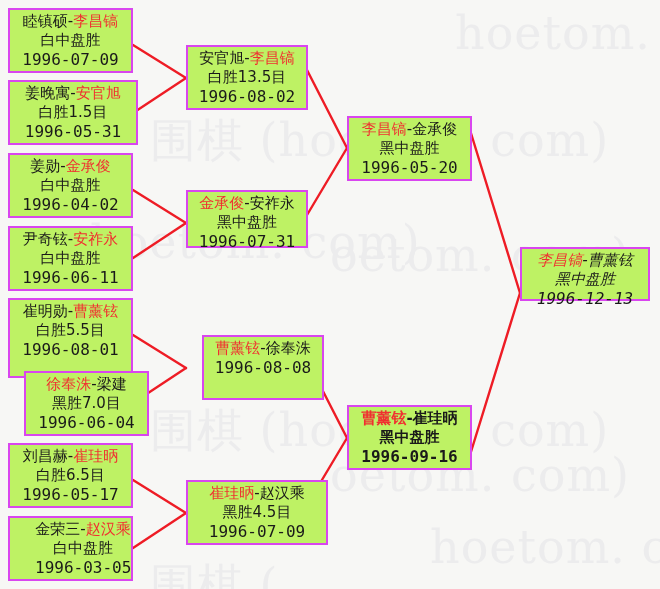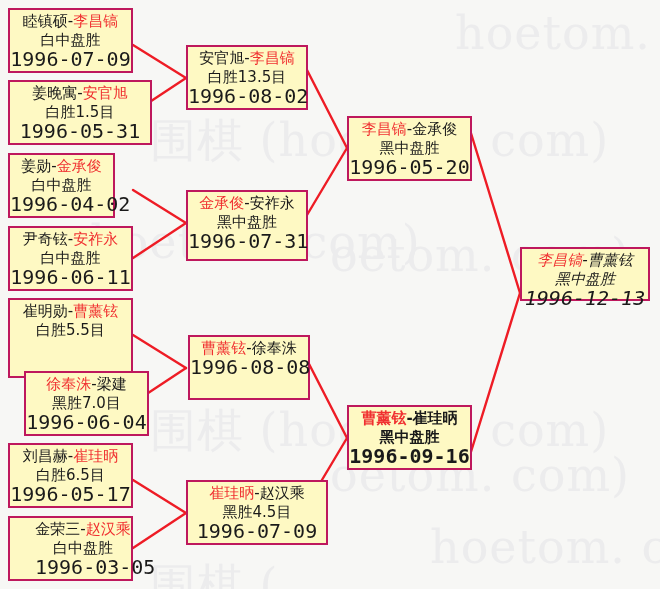--- a/index.html
+++ b/index.html
@@ -22,38 +22,38 @@
     letter-spacing:1px;
   }
 
   
   .lines{position:absolute;left:0;top:0;width:660px;height:589px;z-index:1;pointer-events:none;}
 
   
   .box{
     position:absolute;
     box-sizing:border-box;
-    background:#fef9c3;
-    border:2px solid #be185d;
+    background:#bef264;
+    border:2px solid #d946ef;
     z-index:2;
     text-align:center;
     padding-top:2px;
   }
   .ln{
     display:block;
     line-height:19px;
     height:19px;
     font-size:15px;
     color:#1a1a1a;
     white-space:nowrap;
     font-family:"DejaVu Sans","Liberation Sans",sans-serif;
   }
   .ln.date{
     font-family:"DejaVu Sans Mono","Liberation Mono",monospace;
-    font-size:20px;
+    font-size:16px;
     letter-spacing:0px;
   }
   .red{color:#f03030;}
   .dash{color:#1a1a1a;}
 </style>
 </head>
 <body>
 
 <div id="bracket">
 
@@ -92,38 +92,39 @@
       <path d="M470,130 L520,293"></path>
       <path d="M470,455 L520,293"></path>
     </g>
   </svg>
 
   <div class="box" style="left:8px;  top:8px;   width:125px;height:65px;">
       <span class="ln"><span class="">睦镇硕</span><span class="dash">-</span><span class="red">李昌镐</span></span>
       <span class="ln">白中盘胜</span>
       <span class="ln date">1996-07-09</span>
     </div>
-  <div class="box" style="left:8px;  top:80px;  width:144px;height:65px;">
+  <div class="box" style="left:8px;  top:80px;  width:130px;height:65px;">
       <span class="ln"><span class="">姜晚寓</span><span class="dash">-</span><span class="red">安官旭</span></span>
       <span class="ln">白胜1.5目</span>
       <span class="ln date">1996-05-31</span>
     </div>
-  <div class="box" style="left:8px;  top:153px; width:107px;height:65px;">
+  <div class="box" style="left:8px;  top:153px; width:125px;height:65px;">
       <span class="ln"><span class="">姜勋</span><span class="dash">-</span><span class="red">金承俊</span></span>
       <span class="ln">白中盘胜</span>
       <span class="ln date">1996-04-02</span>
     </div>
   <div class="box" style="left:8px;  top:226px; width:125px;height:65px;">
       <span class="ln"><span class="">尹奇铉</span><span class="dash">-</span><span class="red">安祚永</span></span>
       <span class="ln">白中盘胜</span>
       <span class="ln date">1996-06-11</span>
     </div>
   <div class="box" style="left:8px;  top:298px; width:125px;height:80px;">
       <span class="ln"><span class="">崔明勋</span><span class="dash">-</span><span class="red">曹薰铉</span></span>
       <span class="ln">白胜5.5目</span>
+      <span class="ln date">1996-08-01</span>
     </div>
   <div class="box" style="left:8px;  top:371px; width:125px;height:65px;margin-left:16px;">
       <span class="ln"><span class="red">徐奉洙</span><span class="dash">-</span><span class="">梁建</span></span>
       <span class="ln">黑胜7.0目</span>
       <span class="ln date">1996-06-04</span>
     </div>
   <div class="box" style="left:8px;  top:443px; width:125px;height:65px;">
       <span class="ln"><span class="">刘昌赫</span><span class="dash">-</span><span class="red">崔珪昞</span></span>
       <span class="ln">白胜6.5目</span>
       <span class="ln date">1996-05-17</span>
@@ -132,26 +133,26 @@
       <span class="ln"><span class="">金荣三</span><span class="dash">-</span><span class="red">赵汉乘</span></span>
       <span class="ln">白中盘胜</span>
       <span class="ln date">1996-03-05</span>
     </div>
 
   <div class="box" style="left:186px;top:45px;  width:122px;height:65px;">
       <span class="ln"><span class="">安官旭</span><span class="dash">-</span><span class="red">李昌镐</span></span>
       <span class="ln">白胜13.5目</span>
       <span class="ln date">1996-08-02</span>
     </div>
-  <div class="box" style="left:186px;top:190px; width:122px;height:71px;">
+  <div class="box" style="left:186px;top:190px; width:122px;height:58px;">
       <span class="ln"><span class="red">金承俊</span><span class="dash">-</span><span class="">安祚永</span></span>
       <span class="ln">黑中盘胜</span>
       <span class="ln date">1996-07-31</span>
     </div>
-  <div class="box" style="left:188px;top:335px; width:122px;height:65px;">
+  <div class="box" style="left:202px;top:335px; width:122px;height:65px;">
       <span class="ln"><span class="red">曹薰铉</span><span class="dash">-</span><span class="">徐奉洙</span></span>
       <span class="ln date">1996-08-08</span>
     </div>
   <div class="box" style="left:186px;top:480px; width:142px;height:65px;">
       <span class="ln"><span class="red">崔珪昞</span><span class="dash">-</span><span class="">赵汉乘</span></span>
       <span class="ln">黑胜4.5目</span>
       <span class="ln date">1996-07-09</span>
     </div>
 
   <div class="box" style="left:347px;top:116px; width:125px;height:65px;">

